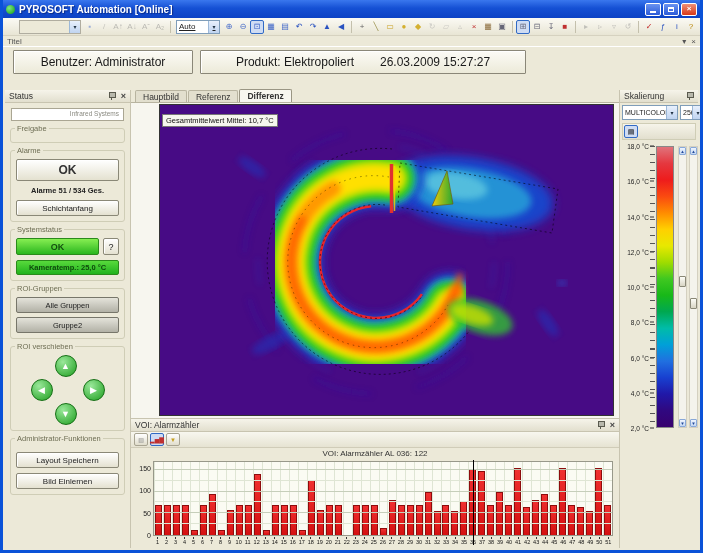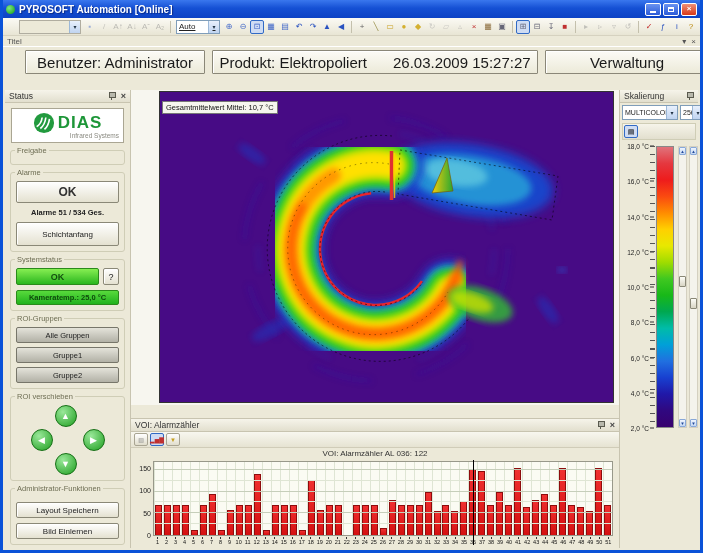--- a/index.html
+++ b/index.html
@@ -41,21 +41,21 @@
   
   .titel-strip { height:11px; display:flex; align-items:center; font-size:8px; color:#555; padding:0 4px;
                  background:#ece9d8; border-bottom:1px solid #fff; }
   .titel-strip .spacer { flex:1; }
   .strip-glyph { font-size:8px; color:#555; margin-left:5px; }
 
   
   .info-row { height:30px; display:flex; align-items:center; background:#ece9d8; position:relative; }
   .info-box { position:absolute; top:3px; height:24px; border:1px solid #8a8778; border-radius:1px;
               background:linear-gradient(#fcfbf6,#ecead9); box-shadow:inset 1px 1px 0 #fff;
-              display:flex; align-items:center; justify-content:center; font-size:15px; color:#1a1a1a;margin-left:12px; }
+              display:flex; align-items:center; justify-content:center; font-size:12px; color:#1a1a1a; }
   .info-box .gap { width:26px; }
 
   
   .main { position:absolute; top:90px; left:0; right:0; bottom:0; background:#ece9d8; }
 
   .panel-hdr { height:13px; display:flex; align-items:center; font-size:8.5px; color:#333; padding:0 4px;
                background:linear-gradient(#f6f4ea,#e2dfce); border-bottom:1px solid #c8c4b0; }
   .panel-hdr .spacer { flex:1; }
   .pin-icon { position:relative; width:8px; height:10px; margin-left:4px; }
   .pin-icon:before { content:""; position:absolute; left:1px; top:1px; width:5px; height:4px; background:#b8b8ac; border:1px solid #5a5a4e; }
@@ -234,73 +234,60 @@
 
   <div class="info-row">
     <div class="info-box" style="left:10px; width:180px;">
       <span>Benutzer: Administrator</span>
     </div>
     <div class="info-box" style="left:197px; width:326px;">
       <span>Produkt: Elektropoliert</span>
       <span class="gap"></span>
       <span>26.03.2009 15:27:27</span>
     </div>
-    <div class="info-box" style="left:530px; width:164px;">
-      <span>Verwaltung</span>
-    </div>
   </div>
 
   <div class="main">
 
     <div class="status-panel">
       <div class="panel-hdr">
         <span>Status</span>
         <span class="spacer"></span>
         <span class="pin-icon"></span>
         <span class="close-glyph">×</span>
       </div>
 
       <div class="logo-box">
-        <div class="logo-top">
-          <svg width="22" height="22" viewBox="0 0 24 24">
-            <circle cx="12" cy="12" r="11" fill="#229a3e"></circle>
-            <path d="M4 16 Q9 13 10 6" stroke="#fff" fill="none" stroke-width="1.8"></path>
-            <path d="M8 18 Q13 14 14 6" stroke="#fff" fill="none" stroke-width="1.8"></path>
-            <path d="M12.5 19 Q17 15 18 7.5" stroke="#fff" fill="none" stroke-width="1.8"></path>
-          </svg>
-          <span class="logo-name">DIAS</span>
-        </div>
         <div class="logo-sub">Infrared Systems</div>
       </div>
 
       <div class="grp">
         <span class="grp-lbl">Freigabe</span>
       </div>
 
       <div class="grp">
         <span class="grp-lbl">Alarme</span>
         <div class="xp-btn big-ok">OK</div>
         <div class="counter-txt">Alarme 51 / 534 Ges.</div>
-        <div class="xp-btn" style="height:24px;">Schichtanfang</div>
+        <div class="xp-btn" style="height:16px;">Schichtanfang</div>
       </div>
 
       <div class="grp">
         <span class="grp-lbl">Systemstatus</span>
         <div class="sys-row">
           <div class="green-ok">OK</div>
           <div class="xp-btn q-btn">?</div>
         </div>
         <div class="cam-temp">Kameratemp.: 25,0 °C</div>
       </div>
 
       <div class="grp">
         <span class="grp-lbl">ROI-Gruppen</span>
         <div id="roiBtns">
             <div class="roi-btn">Alle Gruppen</div>
-            <div class="roi-btn">Gruppe1</div>
             <div class="roi-btn">Gruppe2</div>
           </div>
       </div>
 
       <div class="grp">
         <span class="grp-lbl">ROI verschieben</span>
         <div class="arrow-pad" id="arrowPad">
             <div class="arrow-btn a-left">◀</div>
             <div class="arrow-btn a-up">▲</div>
             <div class="arrow-btn a-right">▶</div>
@@ -311,20 +298,25 @@
       <div class="grp">
         <span class="grp-lbl">Administrator-Funktionen</span>
         <div id="adminBtns">
             <div class="xp-btn admin-btn">Layout Speichern</div>
             <div class="xp-btn admin-btn">Bild Einlernen</div>
           </div>
       </div>
     </div>
 
     <div class="center-col">
+      <div class="tabs" id="tabs">
+          <div class="tab">Hauptbild</div>
+          <div class="tab">Referenz</div>
+          <div class="tab active">Differenz</div>
+        </div>
 
       <div class="image-area">
         <div class="thermal">
           <div class="overlay-lbl">Gesamtmittelwert Mittel: 10,7 °C</div>
           <svg width="455" height="312" viewBox="0 0 455 312">
             <defs>
               <filter id="b3">
                   <feGaussianBlur stdDeviation="3"></feGaussianBlur>
                 </filter>
               <filter id="b5">

